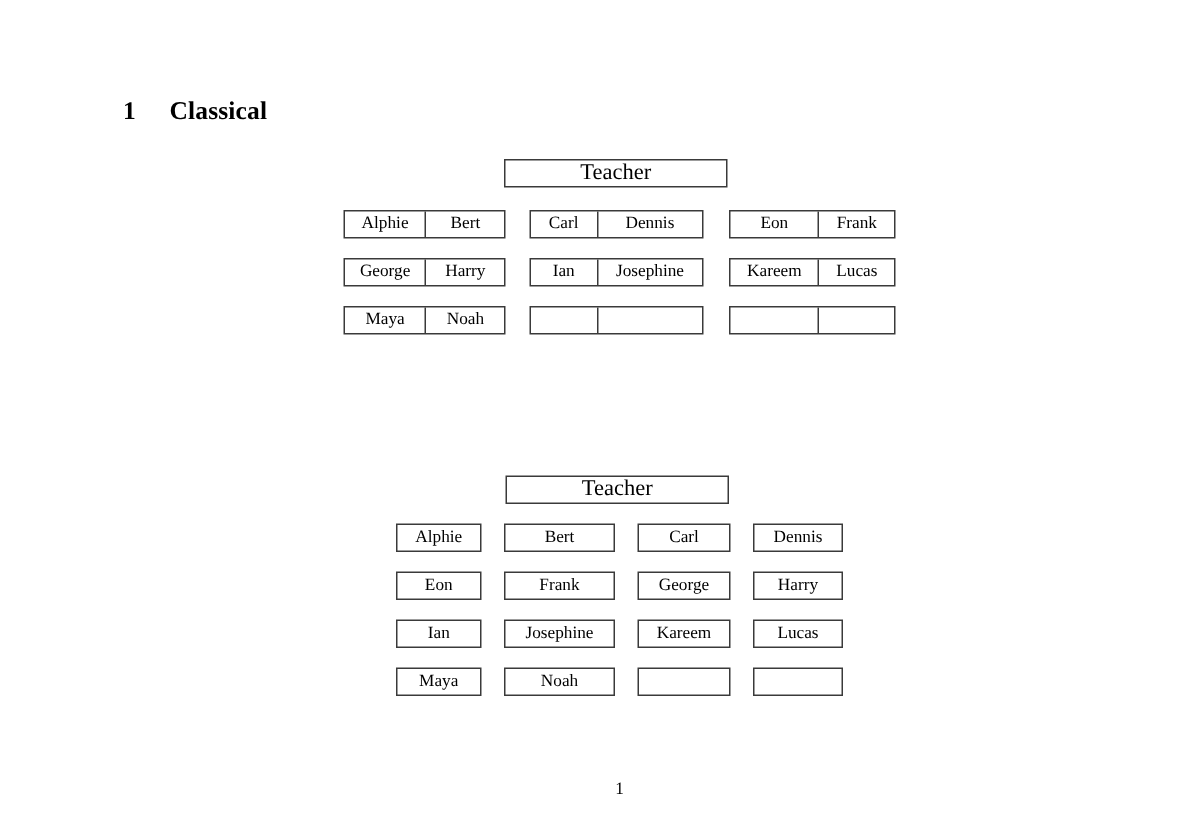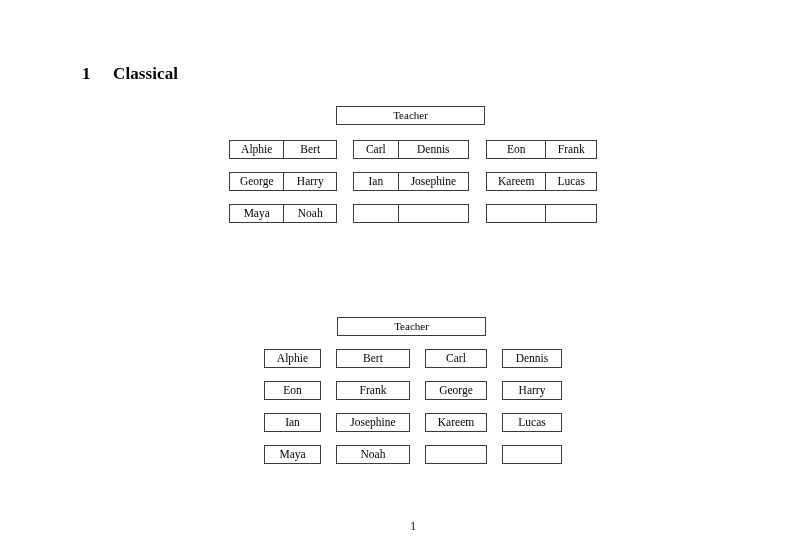--- a/index.html
+++ b/index.html
@@ -75,21 +75,21 @@
     border-left: 1px solid #3a3a3a;
   }
 
   
   .teacher-box {
     position: absolute;
     box-sizing: border-box;
     border: 1px solid #3a3a3a;
     background: #ffffff;
     height: 19px;
-    font-size: 11px;
+    font-size: 15px;
     line-height: 17px;
     text-align: center;
     white-space: nowrap;
   }
 
   
   #page-folio {
     position: absolute;
     left: 0;
     top: 520px;

